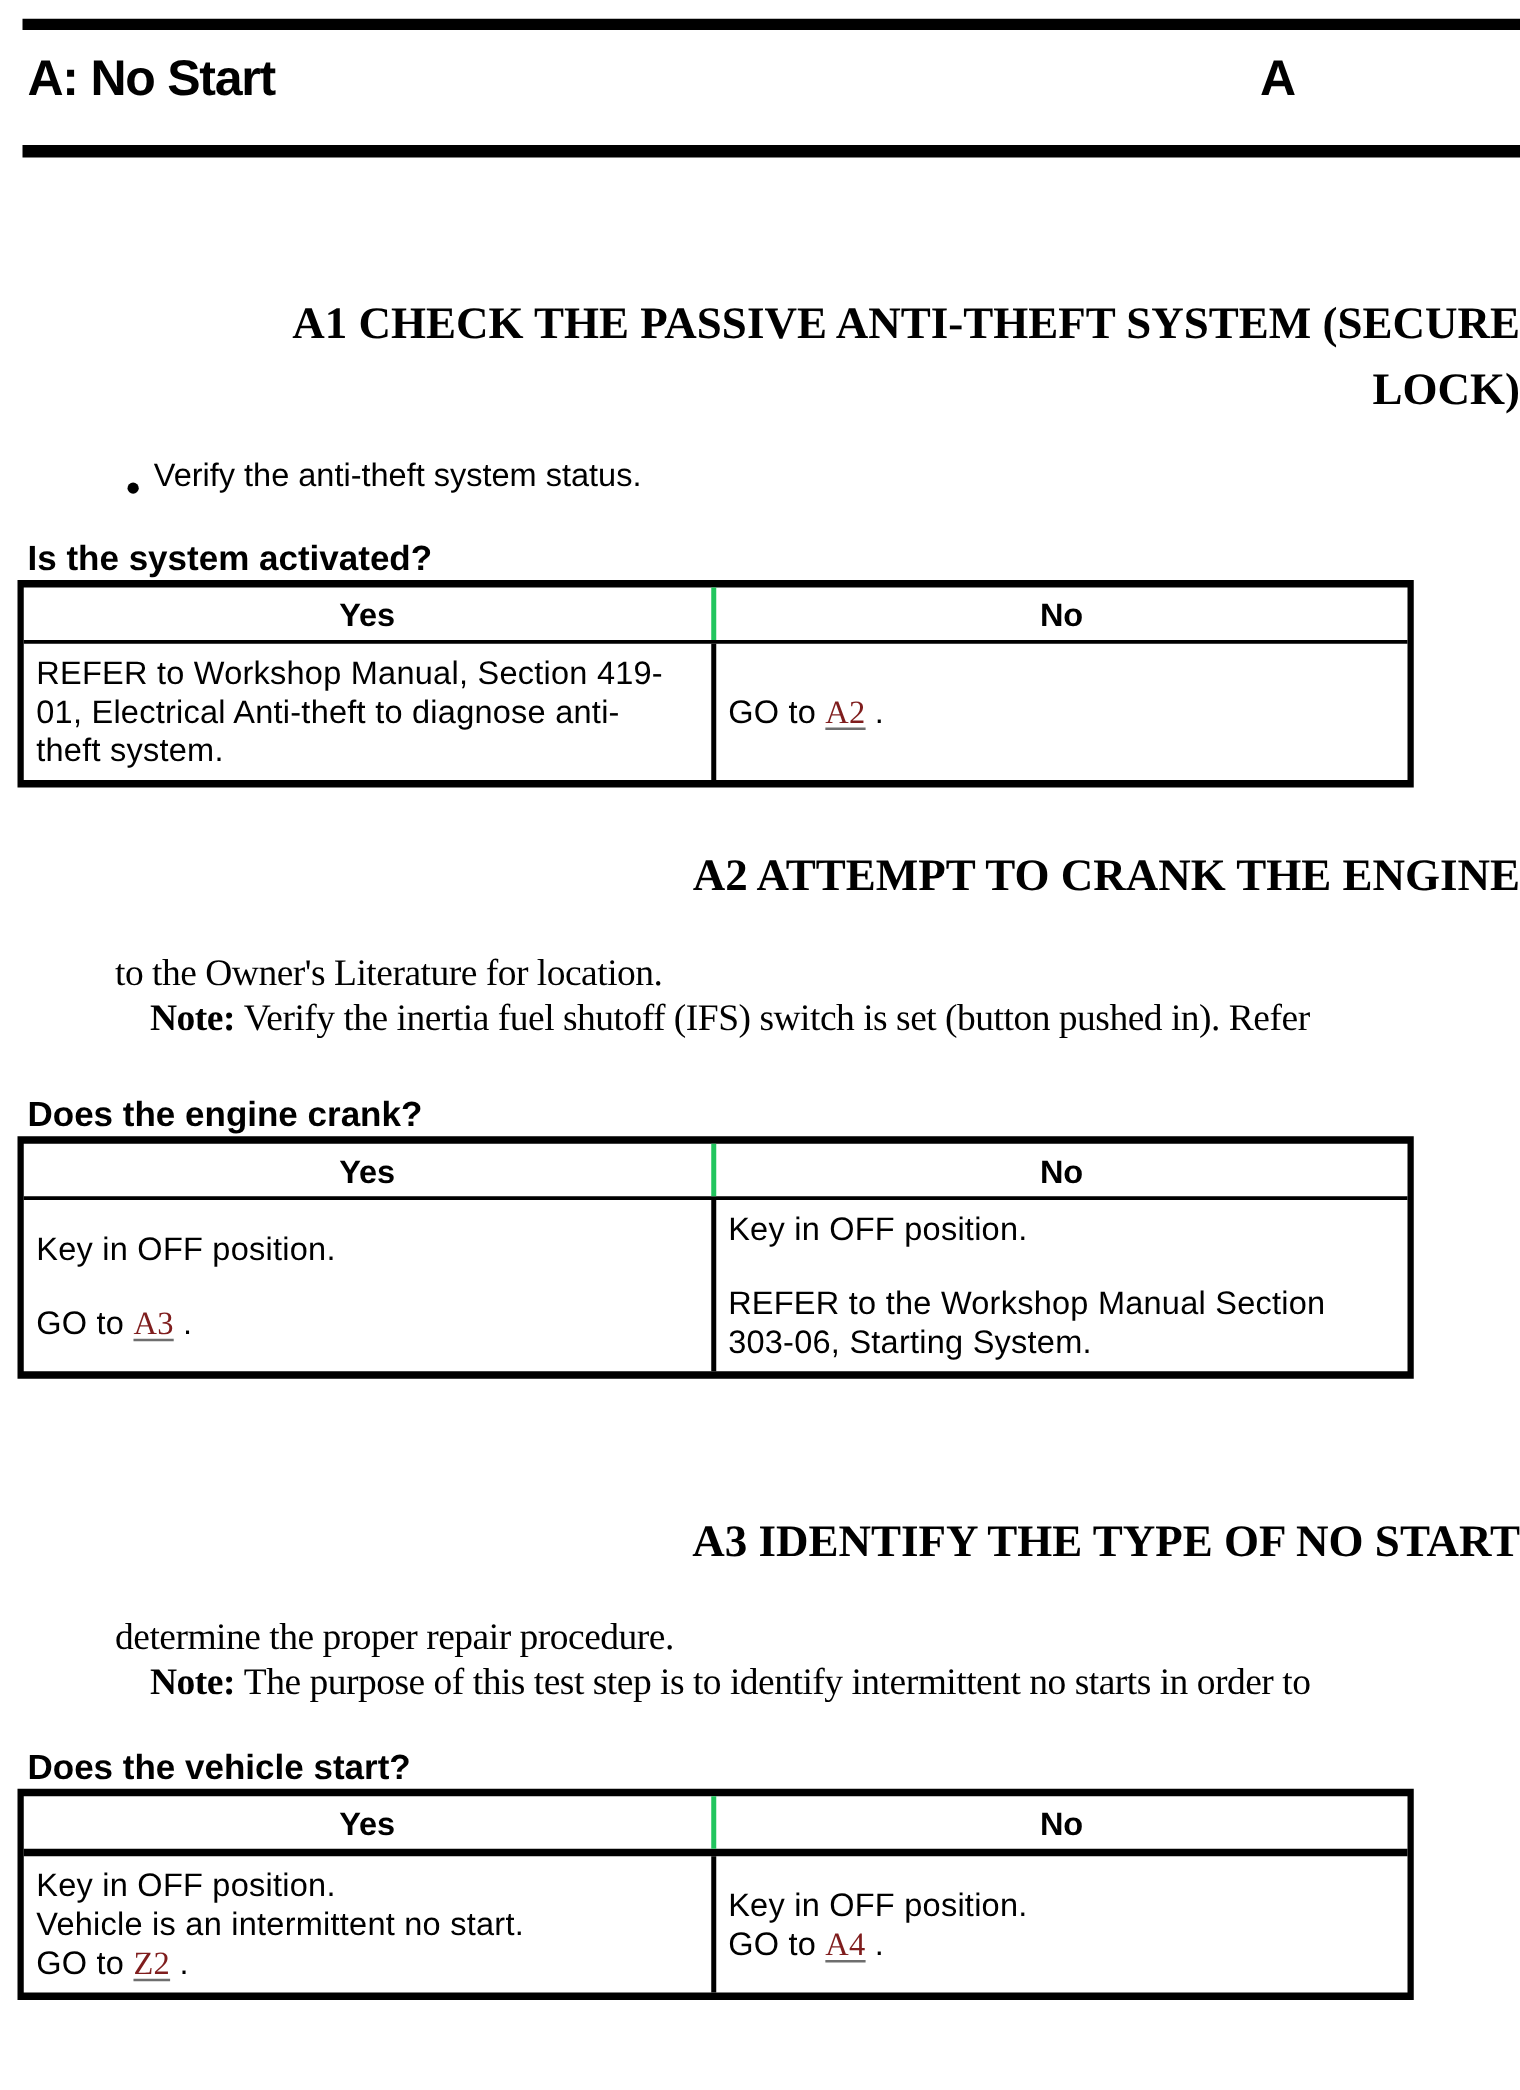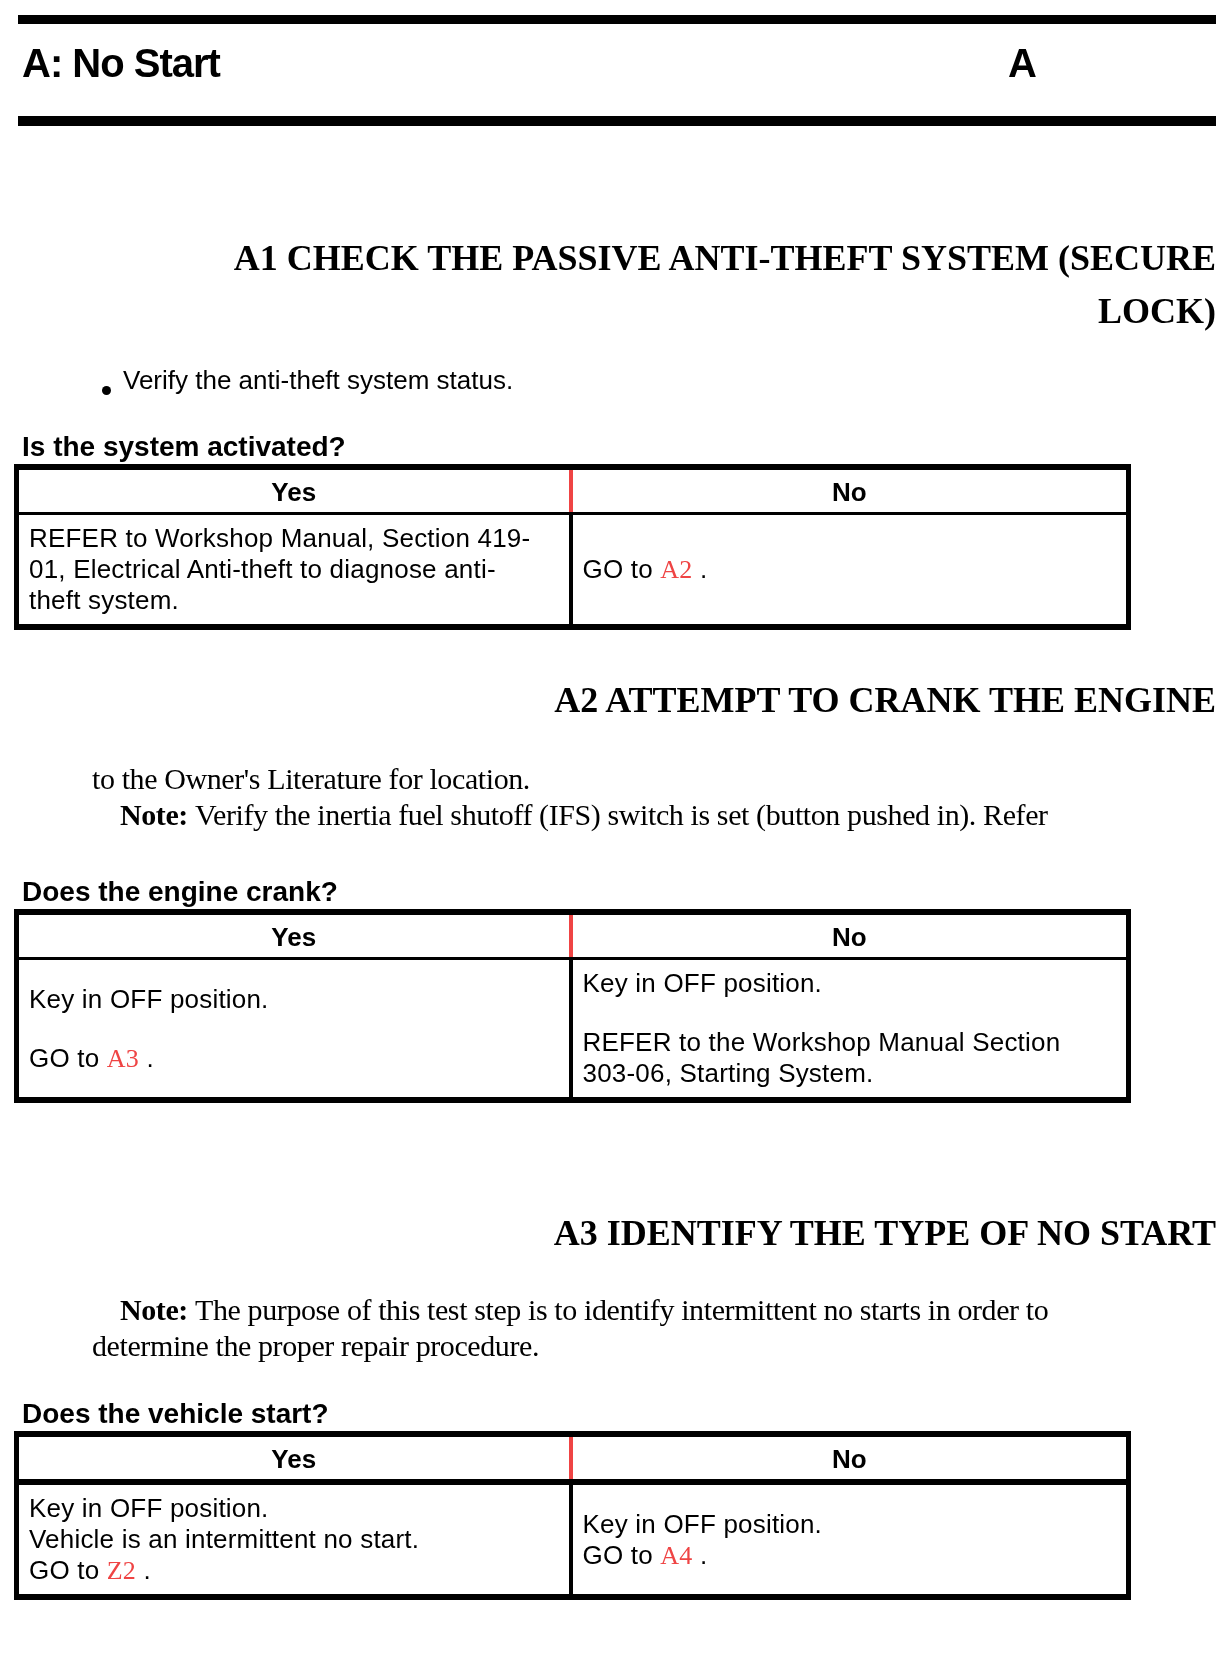--- a/index.html
+++ b/index.html
@@ -60,34 +60,34 @@
   .t{
     margin-top:3px;width:1117px;box-sizing:border-box;
     border:solid #000;border-width:6px 5px 6px 5px;
   }
   .t-head{display:flex;border-bottom:3px solid #000;}
   .section-a3 .t-head{border-bottom-width:6px;}
   .t-th{
     width:50%;box-sizing:border-box;text-align:center;
     font-weight:bold;font-size:26px;line-height:26px;padding:9px 0 7px 0;
   }
-  .t-th.first{border-right:4px solid #ef4444;}
+  .t-th.first{border-right:4px solid #22c55e;}
   .t-body{display:flex;align-items:stretch;}
   .t-td{
     width:50%;box-sizing:border-box;padding:8px 10px;
     display:flex;flex-direction:column;justify-content:center;
     font-size:26px;line-height:31px;letter-spacing:0.2px;
   }
   .t-td.first{border-right:4px solid #000;}
   .cell-line{white-space:nowrap;}
   .cell-line.blank{height:28px;}
   .goto-link{
-    color:#ef4444;
+    color:#7f1d1d;
     font-family:"Liberation Serif","DejaVu Serif",serif;
-    text-decoration-color:#6e6e6e;
+    text-decoration:underline;text-decoration-color:#6e6e6e;
     text-decoration-thickness:2px;text-underline-offset:4px;
     cursor:pointer;
   }
 </style>
 </head>
 <body>
 
 <div class="top-rule"></div>
 <div class="header-row">
   <span class="page-title">A: No Start</span>
@@ -143,22 +143,22 @@
             <div class="cell-line blank"></div>
             <div class="cell-line">REFER to the Workshop Manual Section</div>
             <div class="cell-line">303-06, Starting System.</div>
           </div>
         </div>
       </div>
     </div>
     <div class="section section-a3">
       <div class="step-heading">A3 IDENTIFY THE TYPE OF NO START</div>
       <div class="note">
+        <div class="note-line">determine the proper repair procedure.</div>
         <div class="note-line first"><span class="note-label">Note: </span>The purpose of this test step is to identify intermittent no starts in order to</div>
-        <div class="note-line">determine the proper repair procedure.</div>
       </div>
       <div class="question">Does the vehicle start?</div>
       <div class="t">
         <div class="t-head">
           <div class="t-th first">Yes</div>
           <div class="t-th">No</div>
         </div>
         <div class="t-body">
           <div class="t-td first">
             <div class="cell-line">Key in OFF position.</div>

